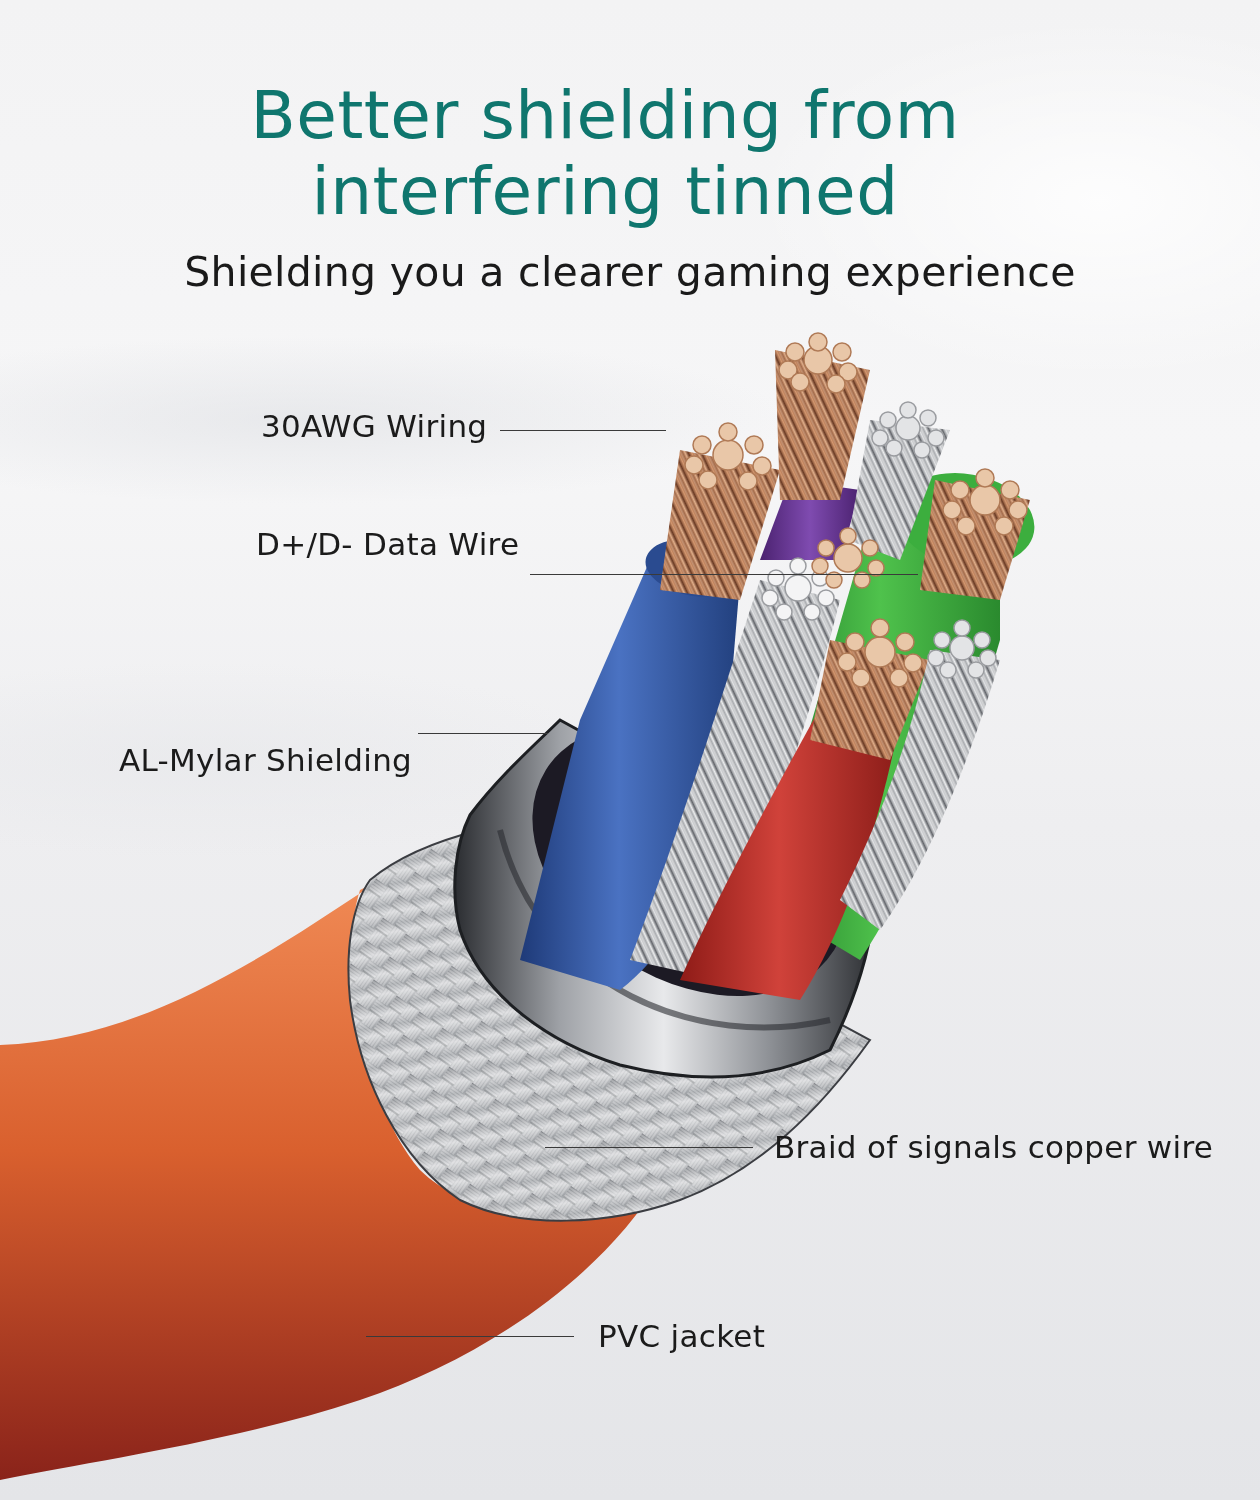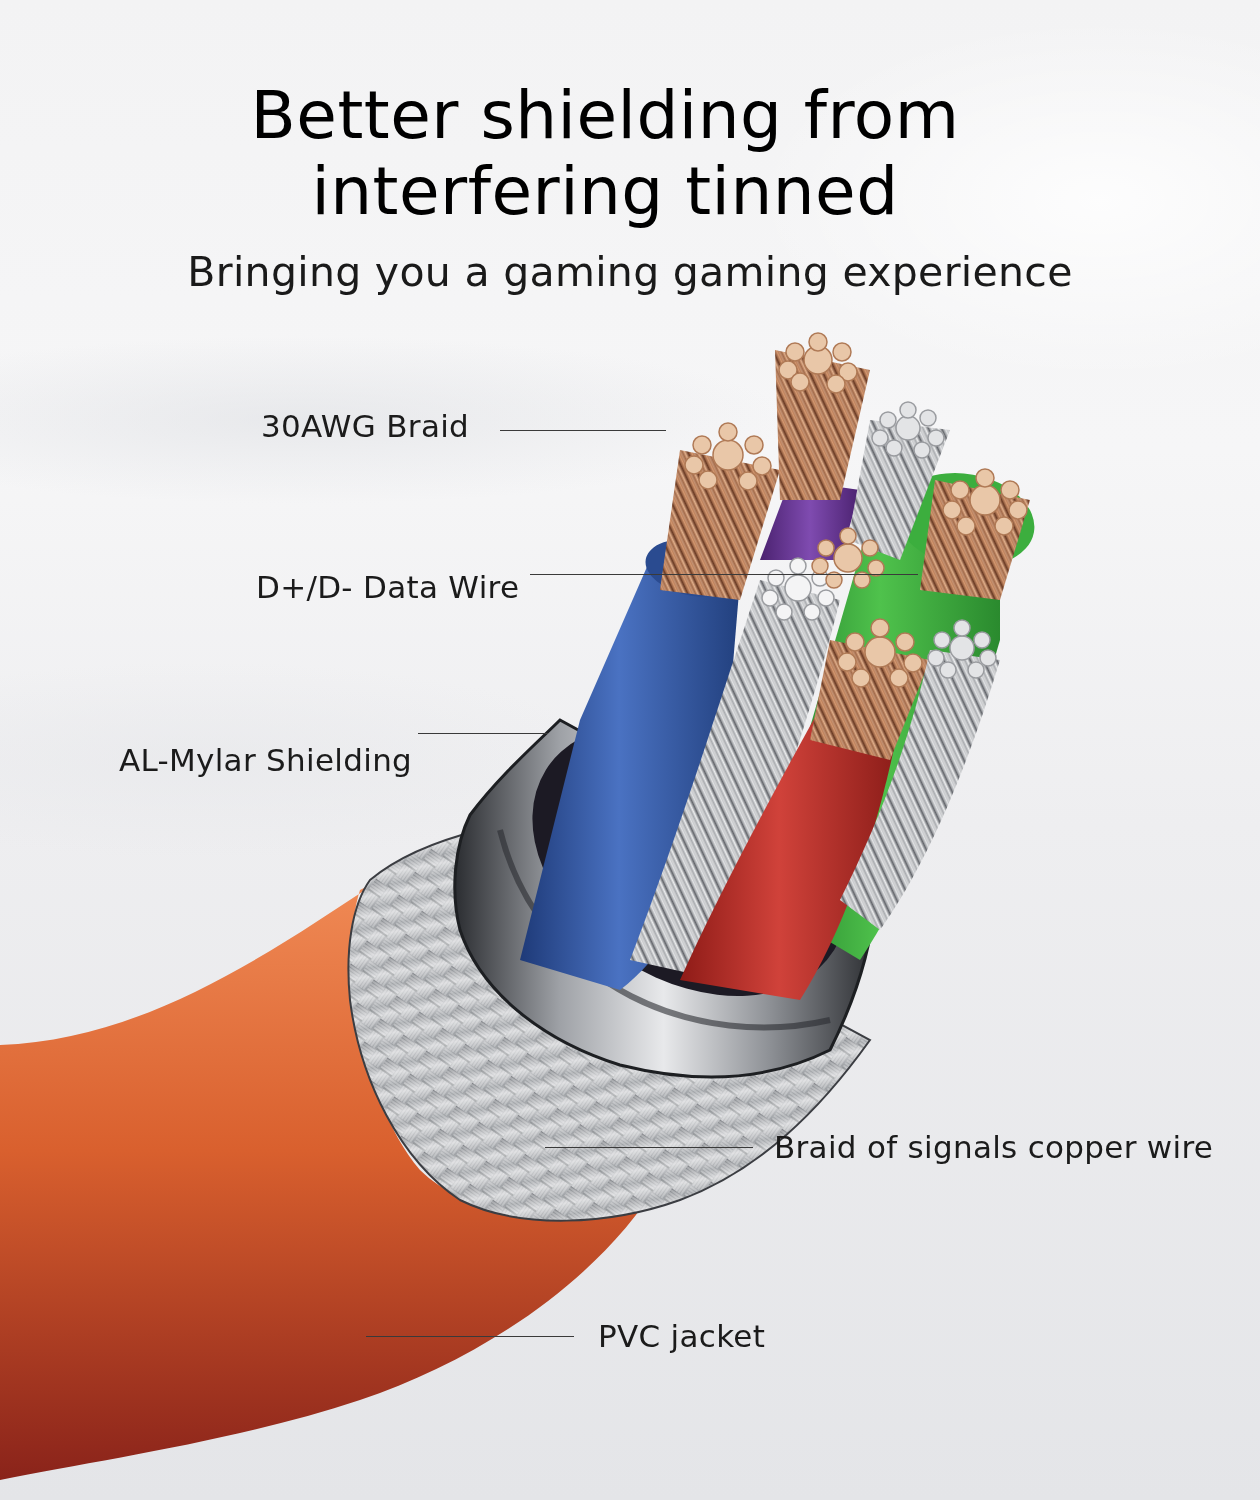--- a/index.html
+++ b/index.html
@@ -12,42 +12,42 @@
   .bg-sweep {
     position:absolute; left:0; top:0; width:1260px; height:1500px;
     background:
       radial-gradient(ellipse 700px 120px at 300px 420px, rgba(220,222,226,0.55), rgba(255,255,255,0) 70%),
       radial-gradient(ellipse 600px 140px at 200px 760px, rgba(230,231,234,0.6), rgba(255,255,255,0) 70%),
       radial-gradient(ellipse 500px 260px at 1100px 200px, rgba(255,255,255,0.8), rgba(255,255,255,0) 70%);
   }
   .title {
     position:absolute; left:0; width:1210px; text-align:center;
     font-size:66px; font-weight:400; letter-spacing:0.5px; line-height:76px;
-    color:#000000;
+    color:#0f766e;
   }
   .title.l1 { top:78px; }
   .title.l2 { top:154px; }
   .subtitle {
     position:absolute; left:0; width:1260px; top:248px; text-align:center;
     font-size:41px; color:#1a1a1a; letter-spacing:0.3px;
   }
   .label {
     position:absolute; font-size:31px; color:#1b1b1b; white-space:nowrap; letter-spacing:0.3px;
   }
   .leader { position:absolute; height:1px; background:#3a3a3a; }
   svg.cable { position:absolute; left:0; top:0; }
 </style>
 </head>
 <body>
 
 <div class="bg-sweep"></div>
 
 <div class="title l1">Better shielding from</div>
 <div class="title l2">interfering tinned</div>
-<div class="subtitle">Bringing you a gaming gaming experience</div>
+<div class="subtitle">Shielding you a clearer gaming experience</div>
 
 <svg class="cable" width="1260" height="1500" viewBox="0 0 1260 1500">
   <defs>
     <linearGradient id="jacketGrad" x1="0" y1="0" x2="0" y2="1">
       <stop offset="0" stop-color="#f08a55"></stop>
       <stop offset="0.45" stop-color="#d9602e"></stop>
       <stop offset="1" stop-color="#8a231a"></stop>
     </linearGradient>
     <linearGradient id="braidGrad" x1="0" y1="0" x2="1" y2="1">
       <stop offset="0" stop-color="#7c7f84"></stop>
@@ -241,24 +241,24 @@
       <circle cx="942" cy="640" r="8"></circle>
       <circle cx="982" cy="640" r="8"></circle>
     <circle cx="936" cy="658" r="8"></circle>
       <circle cx="988" cy="658" r="8"></circle>
       <circle cx="948" cy="670" r="8"></circle>
     <circle cx="976" cy="670" r="8"></circle>
       <circle cx="962" cy="628" r="8"></circle>
   </g>
 </svg>
 
-<div class="label" style="left:261px; top:408px;">30AWG Braid</div>
+<div class="label" style="left:261px; top:408px;">30AWG Wiring</div>
 <div class="leader" style="left:500px; top:430px; width:166px;"></div>
 
-<div class="label" style="left:256px; top:569px;">D+/D- Data Wire</div>
+<div class="label" style="left:256px; top:526px;">D+/D- Data Wire</div>
 <div class="leader" style="left:530px; top:574px; width:388px;"></div>
 
 <div class="label" style="left:119px; top:711px;margin-top:31px;">AL-Mylar Shielding</div>
 <div class="leader" style="left:418px; top:733px; width:130px;"></div>
 
 <div class="leader" style="left:545px; top:1147px; width:208px;"></div>
 <div class="label" style="left:774px; top:1129px;">Braid of signals copper wire</div>
 
 <div class="leader" style="left:366px; top:1336px; width:208px;"></div>
 <div class="label" style="left:598px; top:1318px;text-align:right;">PVC jacket</div>

